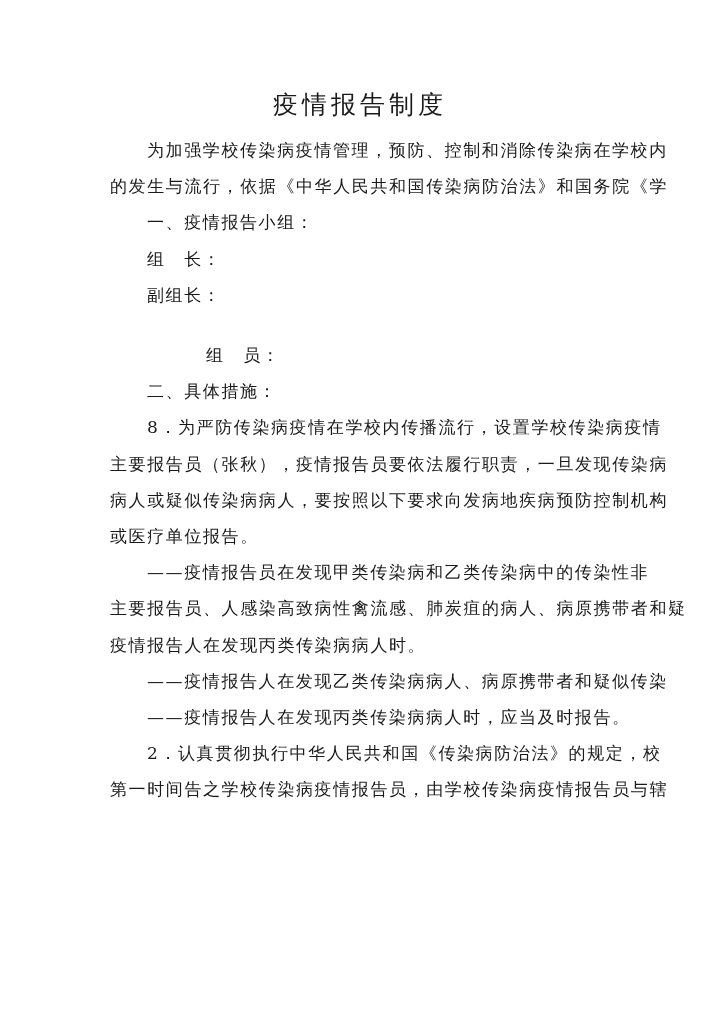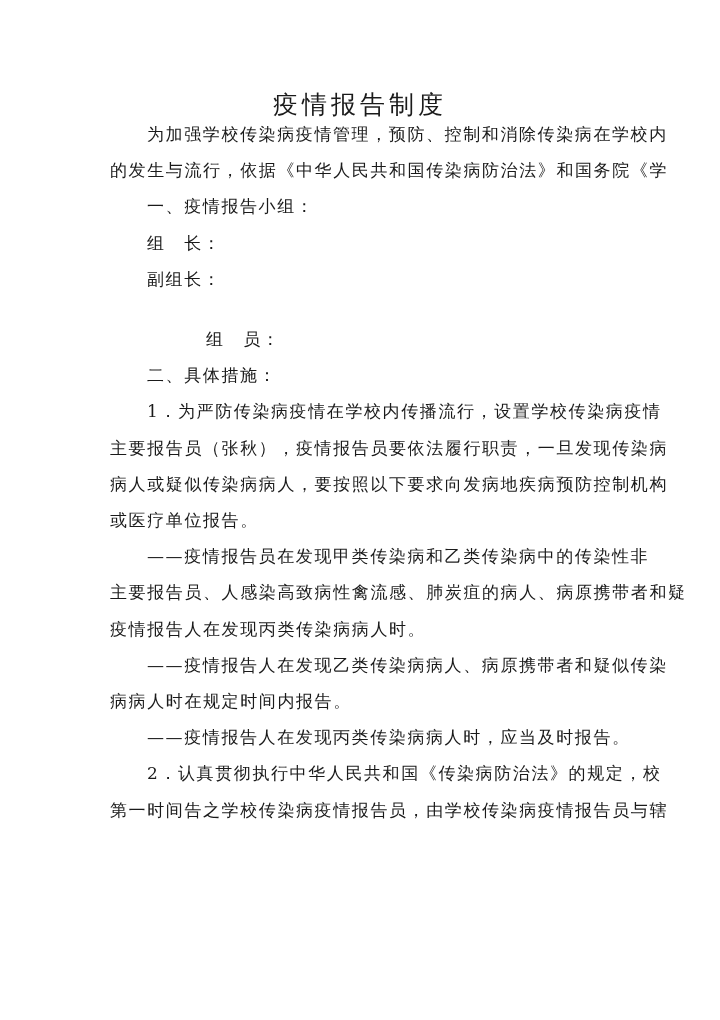--- a/index.html
+++ b/index.html
@@ -8,21 +8,21 @@
       font-family: "DejaVu Serif", "Liberation Serif", serif;
       color: #1a1a1a;
     }
     .page { position: relative; width: 720px; height: 1020px; }
     .title {
       position: absolute; left: 0; right: 0; top: 88px;
       text-align: center; font-size: 25px; letter-spacing: 4px;
       line-height: 34px;
     }
     .body {
-      position: absolute; left: 110px; top: 116px; width: 500px;
+      position: absolute; left: 110px; top: 132px; width: 500px;
       font-size: 17px; line-height: 36.2px; letter-spacing: 1.6px;
     }
     .p { margin: 0; text-align: justify; text-align-last: left; }
     .ind-deep { padding-left: 96px; margin-top: 24px; }
     .line { display: block; white-space: nowrap; }
   </style>
 </head>
 <body>
 
 <div class="page">
@@ -45,35 +45,34 @@
     </div>
     <div class="p">
       <span class="line ind-deep">组　员：</span>
     </div>
 
     <div class="p">
       <span class="line" style="padding-left:37px">二、具体措施：</span>
     </div>
 
     <div class="p">
-      <span class="line" style="padding-left:37px">1．为严防传染病疫情在学校内传播流行，设置学校传染病疫情</span>
+      <span class="line" style="padding-left:37px">8．为严防传染病疫情在学校内传播流行，设置学校传染病疫情</span>
       <span class="line">主要报告员（张秋），疫情报告员要依法履行职责，一旦发现传染病</span>
       <span class="line">病人或疑似传染病病人，要按照以下要求向发病地疾病预防控制机构</span>
       <span class="line">或医疗单位报告。</span>
     </div>
 
     <div class="p">
       <span class="line" style="padding-left:37px">——疫情报告员在发现甲类传染病和乙类传染病中的传染性非</span>
       <span class="line">主要报告员、人感染高致病性禽流感、肺炭疽的病人、病原携带者和疑</span>
       <span class="line">疫情报告人在发现丙类传染病病人时。</span>
     </div>
 
     <div class="p">
       <span class="line" style="padding-left:37px">——疫情报告人在发现乙类传染病病人、病原携带者和疑似传染</span>
-      <span class="line">病病人时在规定时间内报告。</span>
     </div>
 
     <div class="p">
       <span class="line" style="padding-left:37px">——疫情报告人在发现丙类传染病病人时，应当及时报告。</span>
     </div>
 
     <div class="p">
       <span class="line" style="padding-left:37px">2．认真贯彻执行中华人民共和国《传染病防治法》的规定，校</span>
       <span class="line">第一时间告之学校传染病疫情报告员，由学校传染病疫情报告员与辖</span>
     </div>

